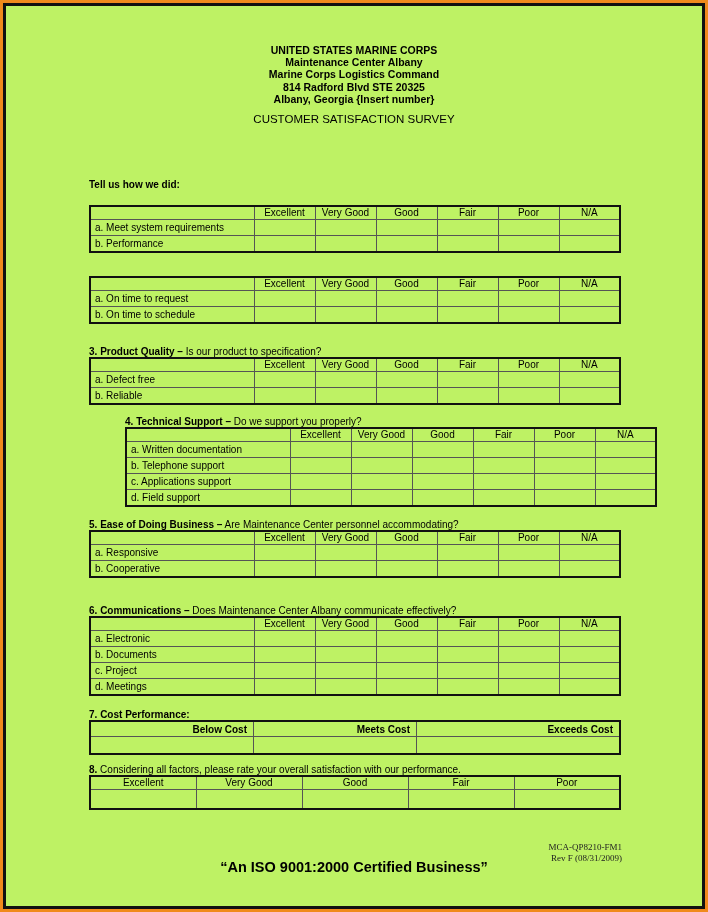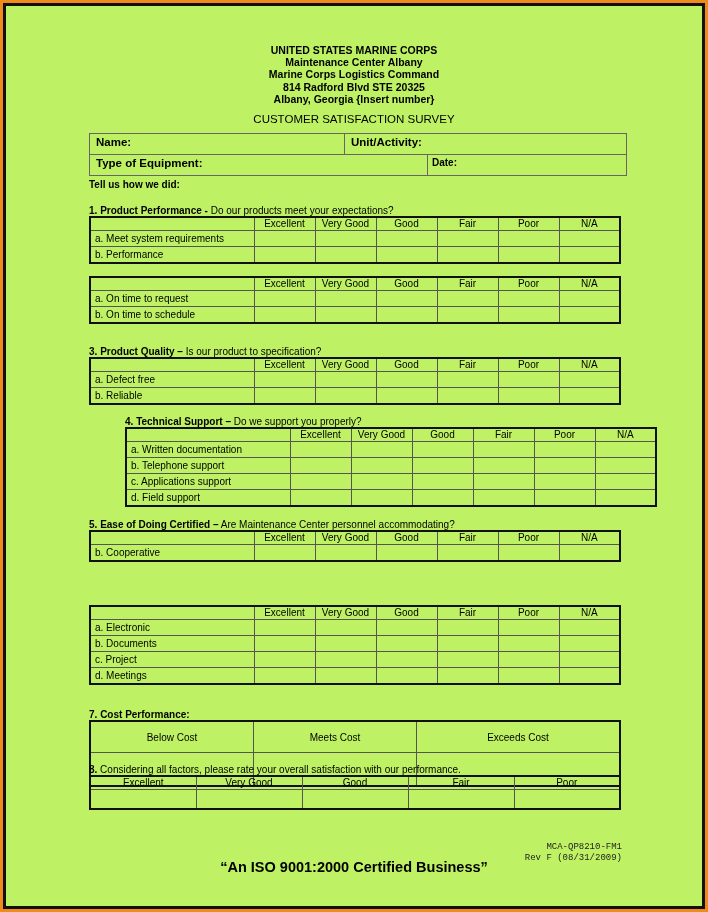--- a/index.html
+++ b/index.html
@@ -23,62 +23,49 @@
   .tell { position: absolute; left: 83px; top: 173px; font-weight: bold; font-size: 10px; }
   .section { position: absolute; left: 83px; width: 532px; }
   .q { font-size: 10px; line-height: 11px; height: 11px; white-space: nowrap; }
   .q b { font-weight: bold; }
   table.grid { width: 532px; border-collapse: collapse; border: 2px solid #111;
     font-size: 10px; table-layout: fixed; }
   table.grid td { border: 1px solid #555; padding: 0 4px; height: 15px; }
   table.grid tr.head td { height: 12px; line-height: 12px; text-align: center; padding: 0; }
   table.grid td.lbl { text-align: left; }
   table.grid col.c0 { width: 164px; }
-  table.cost td { height: 14px; text-align: center; padding: 8px 6px; }
+  table.cost td { height: 14px; text-align: right; padding: 0 6px; font-weight: bold; }
   table.cost tr.blank td { height: 16px; }
   table.overall tr.head td { text-align: center; }
   table.overall tr.blank td { height: 18px; }
   .formno { position: absolute; right: 80px; top: 836px; text-align: right;
-    font-family: Liberation Mono, monospace; font-size: 9px; line-height: 11px; color: #222; }
+    font-family: Liberation Serif, serif; font-size: 9px; line-height: 11px; color: #222; }
   .iso { position: absolute; left: 0; right: 0; top: 853px; text-align: center;
     font-weight: bold; font-size: 14.5px; }
 </style>
 </head>
 <body>
 
 <div class="frame">
 
   <div class="header">
     <div>UNITED STATES MARINE CORPS</div>
     <div>Maintenance Center Albany</div>
     <div>Marine Corps Logistics Command</div>
     <div>814 Radford Blvd STE 20325</div>
     <div>Albany, Georgia  {Insert number}</div>
   </div>
 
   <div class="title">CUSTOMER SATISFACTION SURVEY</div>
 
-  <table class="info">
-    <tbody>
-        <tr>
-      <td style="width:242px"><span>Name:</span></td>
-      <td colspan="2"><span>Unit/Activity:</span></td>
-    </tr>
-    <tr>
-      <td colspan="2"><span>Type of Equipment:</span></td>
-      <td class="small" style="width:188px"><span>Date:</span></td>
-    </tr>
-  </tbody>
-    </table>
 
   <div class="tell">Tell us how we did:</div>
 
   <div id="sections">
       <div class="section" style="top: 199px;">
-        <div class="q"><b>1.</b> <b>Product Performance -</b><span> Do our products meet your expectations?</span></div>
         <table class="grid">
           <colgroup>
             <col class="c0">
             <col>
             <col>
             <col>
             <col>
             <col>
             <col>
           </colgroup>
@@ -253,54 +240,64 @@
               <td></td>
               <td></td>
               <td></td>
               <td></td>
               <td></td>
             </tr>
           </tbody>
         </table>
       </div>
       <div class="section" style="top: 513px;">
-        <div class="q"><b>5.</b> <b>Ease of Doing Certified –</b><span> Are Maintenance Center personnel accommodating?</span></div>
-        <table class="grid">
-          <colgroup>
-            <col class="c0">
-            <col>
-            <col>
-            <col>
-            <col>
-            <col>
-            <col>
-          </colgroup>
-          <tbody>
-            <tr class="head">
-              <td></td>
-              <td>Excellent</td>
-              <td>Very Good</td>
-              <td>Good</td>
-              <td>Fair</td>
-              <td>Poor</td>
-              <td>N/A</td>
+        <div class="q"><b>5.</b> <b>Ease of Doing Business –</b><span> Are Maintenance Center personnel accommodating?</span></div>
+        <table class="grid">
+          <colgroup>
+            <col class="c0">
+            <col>
+            <col>
+            <col>
+            <col>
+            <col>
+            <col>
+          </colgroup>
+          <tbody>
+            <tr class="head">
+              <td></td>
+              <td>Excellent</td>
+              <td>Very Good</td>
+              <td>Good</td>
+              <td>Fair</td>
+              <td>Poor</td>
+              <td>N/A</td>
+            </tr>
+            <tr>
+              <td class="lbl">a. Responsive</td>
+              <td></td>
+              <td></td>
+              <td></td>
+              <td></td>
+              <td></td>
+              <td></td>
             </tr>
             <tr>
               <td class="lbl">b. Cooperative</td>
               <td></td>
               <td></td>
               <td></td>
               <td></td>
               <td></td>
               <td></td>
             </tr>
           </tbody>
         </table>
       </div>
       <div class="section" style="top: 599px;">
+        <div class="q"><b>6.</b> <b>Communications –</b><span> Does Maintenance Center Albany communicate effectively?</span></div>
         <table class="grid">
           <colgroup>
             <col class="c0">
             <col>
             <col>
             <col>
             <col>
             <col>
             <col>
           </colgroup>

